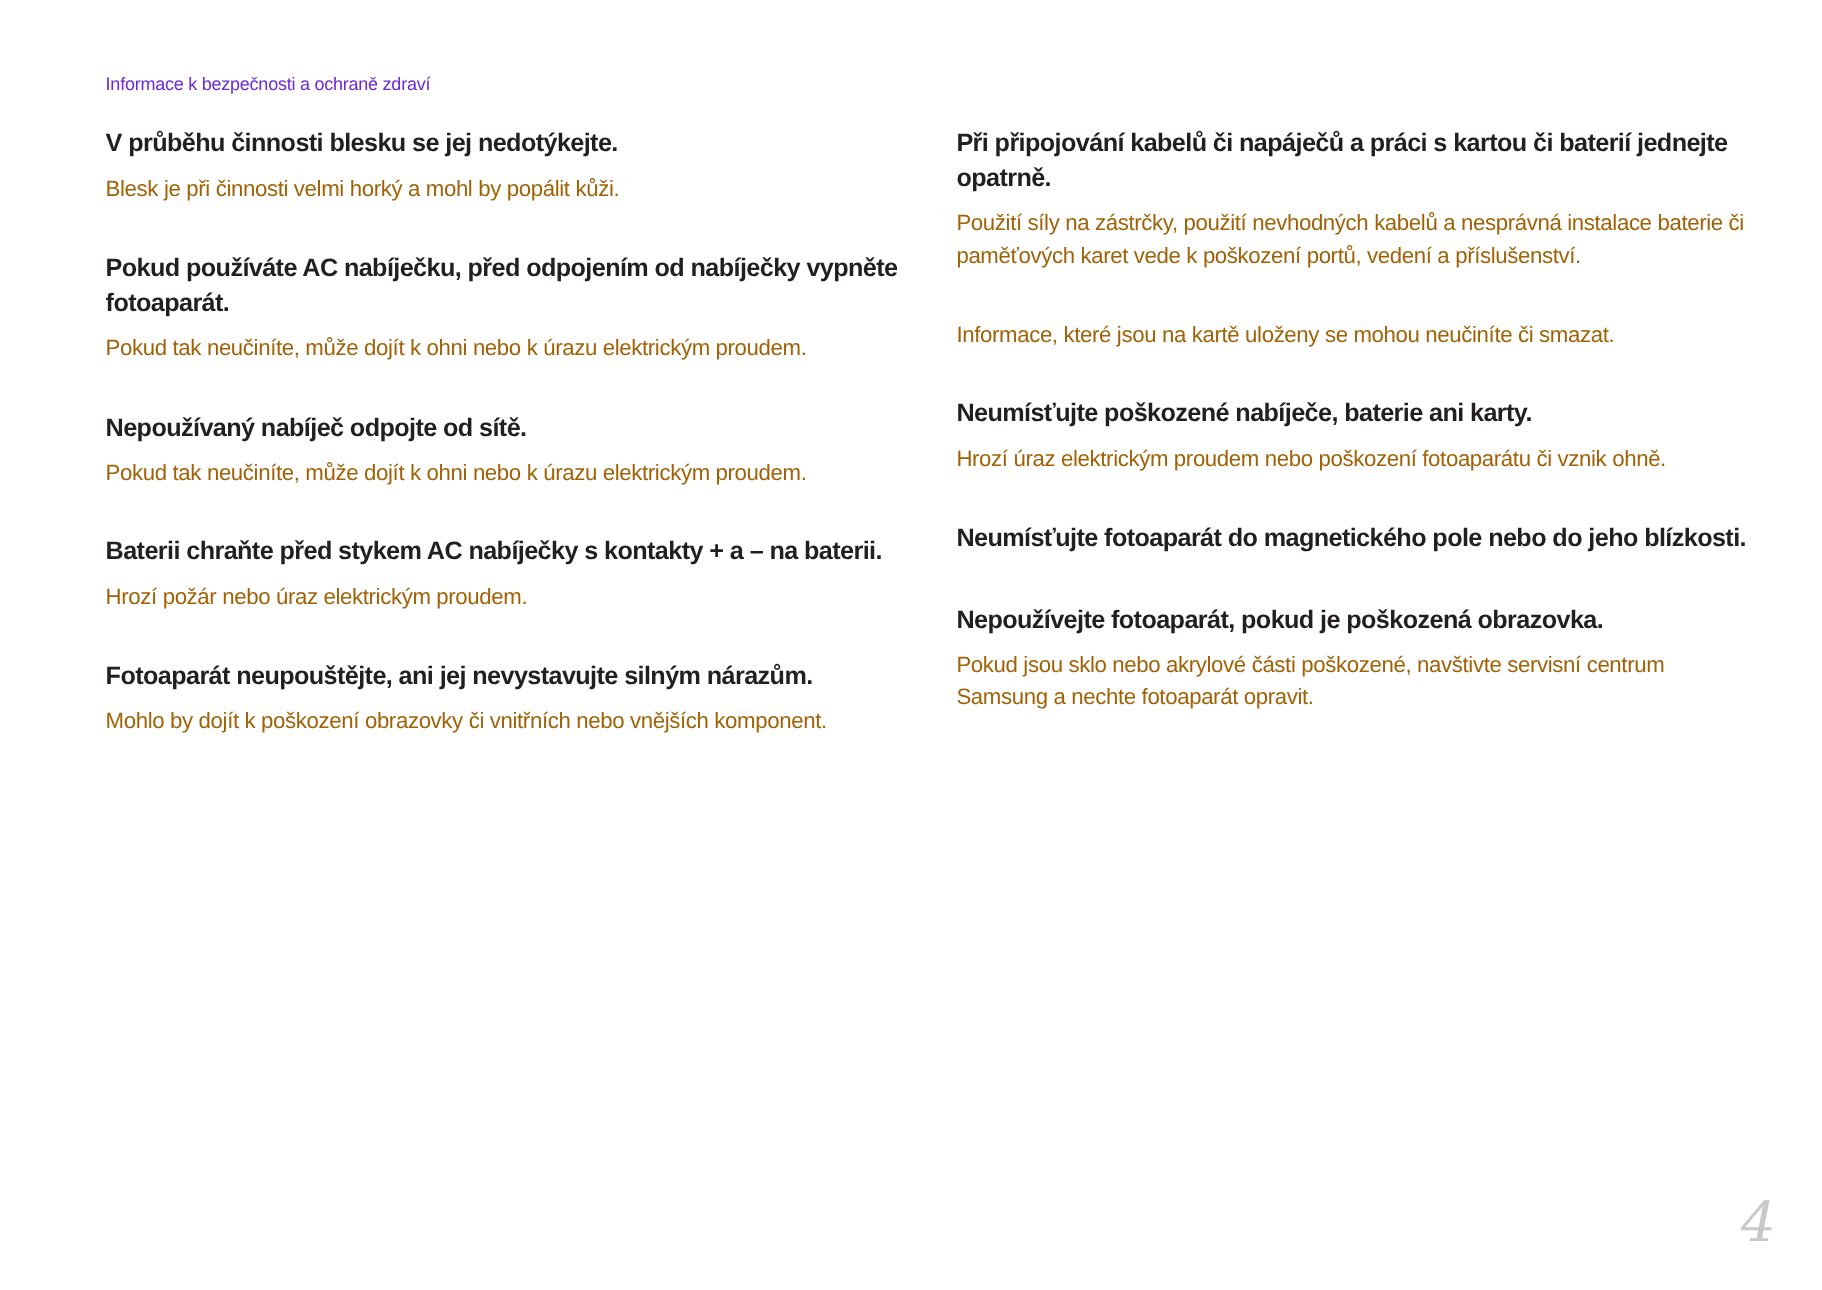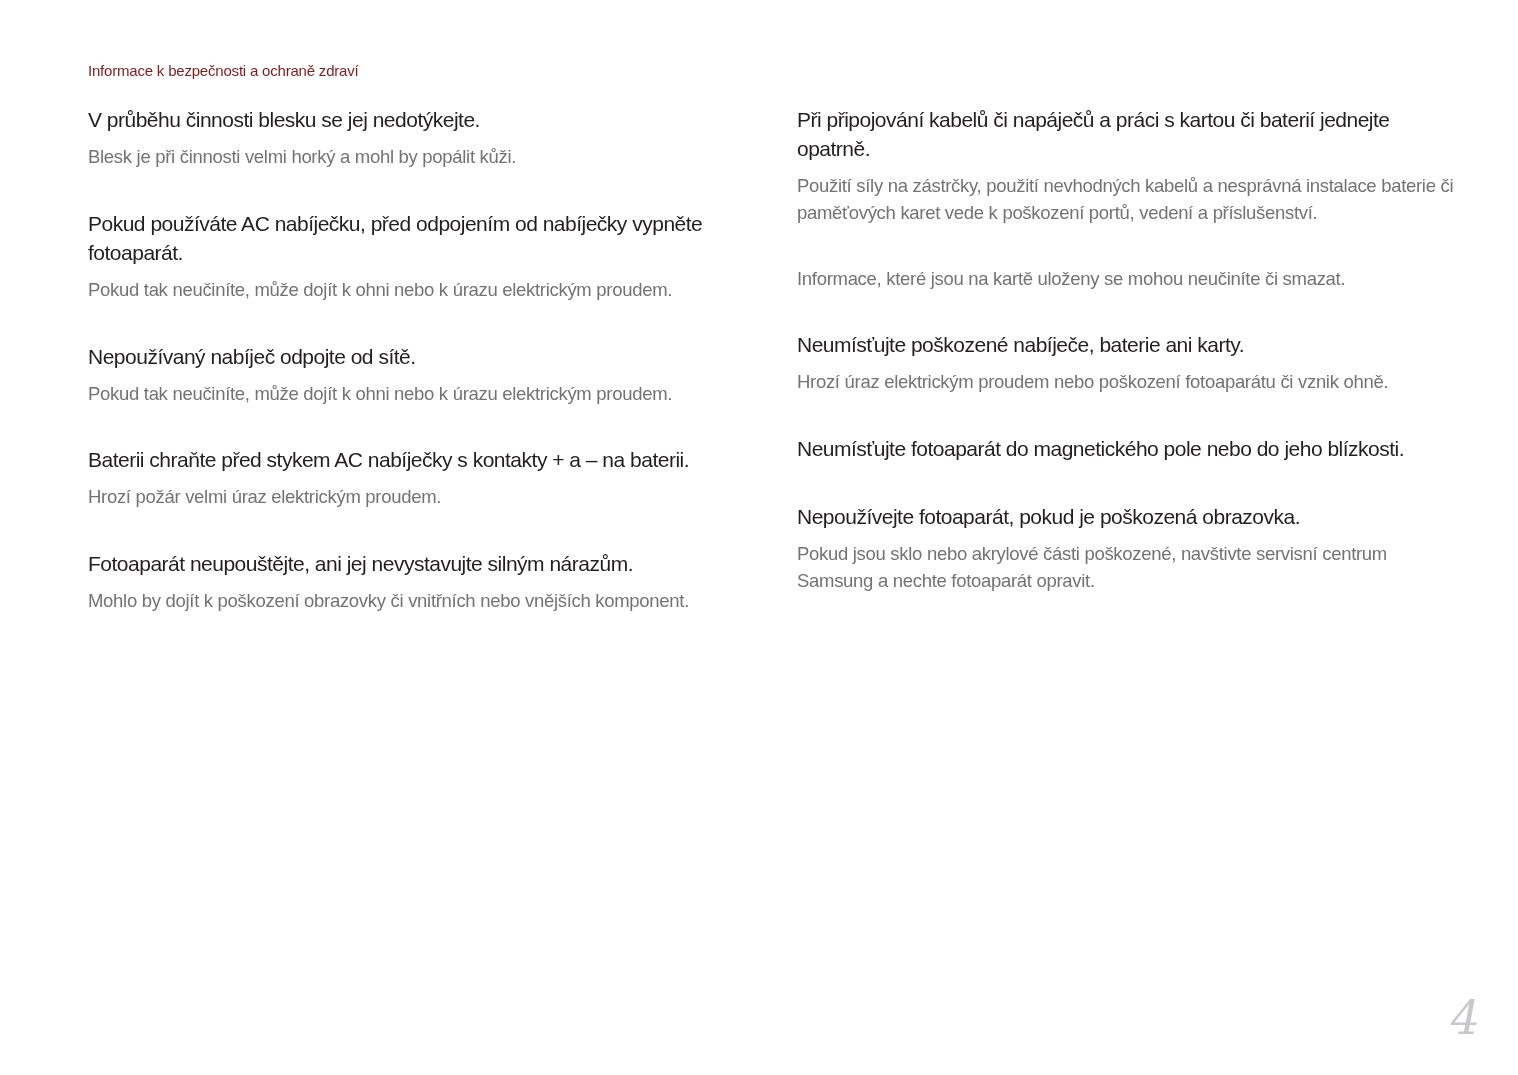--- a/index.html
+++ b/index.html
@@ -14,47 +14,47 @@
     overflow: hidden;
     font-family: "Liberation Sans", sans-serif;
     color: #231f20;
   }
   .running-header {
     position: absolute;
     left: 88px;
     top: 62px;
     font-size: 15px;
     letter-spacing: -0.2px;
-    color: #7f1d1d;
+    color: #6d28d9;
   }
   .col {
     position: absolute;
     top: 106px;
     width: 662px;
   }
   .col-left  { left: 88px; }
   .col-right { left: 797px; }
   .safety-section {
     margin: 0 0 39px 0;
   }
   .safety-section h2 {
     margin: 0 0 9px 0;
     font-size: 21px;
-    font-weight: normal;
+    font-weight: bold;
     line-height: 1.38;
     letter-spacing: -0.5px;
     color: #231f20;
   }
   .safety-section p {
     margin: 0;
     font-size: 18.5px;
     font-weight: normal;
     line-height: 1.45;
     letter-spacing: -0.3px;
-    color: #737373;
+    color: #a16207;
   }
   .page-number {
     position: absolute;
     right: 38px;
     bottom: 34px;
     font-family: "DejaVu Serif", serif;
     font-style: italic;
     font-size: 46px;
     line-height: 1;
     color: #c9c9cb;
@@ -73,21 +73,21 @@
   <section class="safety-section">
     <h2>Pokud používáte AC nabíječku, před odpojením od nabíječky vypněte fotoaparát.</h2>
     <p>Pokud tak neučiníte, může dojít k ohni nebo k úrazu elektrickým proudem.</p>
   </section>
   <section class="safety-section">
     <h2>Nepoužívaný nabíječ odpojte od sítě.</h2>
     <p>Pokud tak neučiníte, může dojít k ohni nebo k úrazu elektrickým proudem.</p>
   </section>
   <section class="safety-section">
     <h2>Baterii chraňte před stykem AC nabíječky s kontakty + a – na baterii.</h2>
-    <p>Hrozí požár velmi úraz elektrickým proudem.</p>
+    <p>Hrozí požár nebo úraz elektrickým proudem.</p>
   </section>
   <section class="safety-section">
     <h2>Fotoaparát neupouštějte, ani jej nevystavujte silným nárazům.</h2>
     <p>Mohlo by dojít k poškození obrazovky či vnitřních nebo vnějších komponent.</p>
   </section>
 </div>
 
 <div class="col col-right">
   <section class="safety-section">
     <h2>Při připojování kabelů či napáječů a práci s kartou či baterií jednejte opatrně.</h2>

